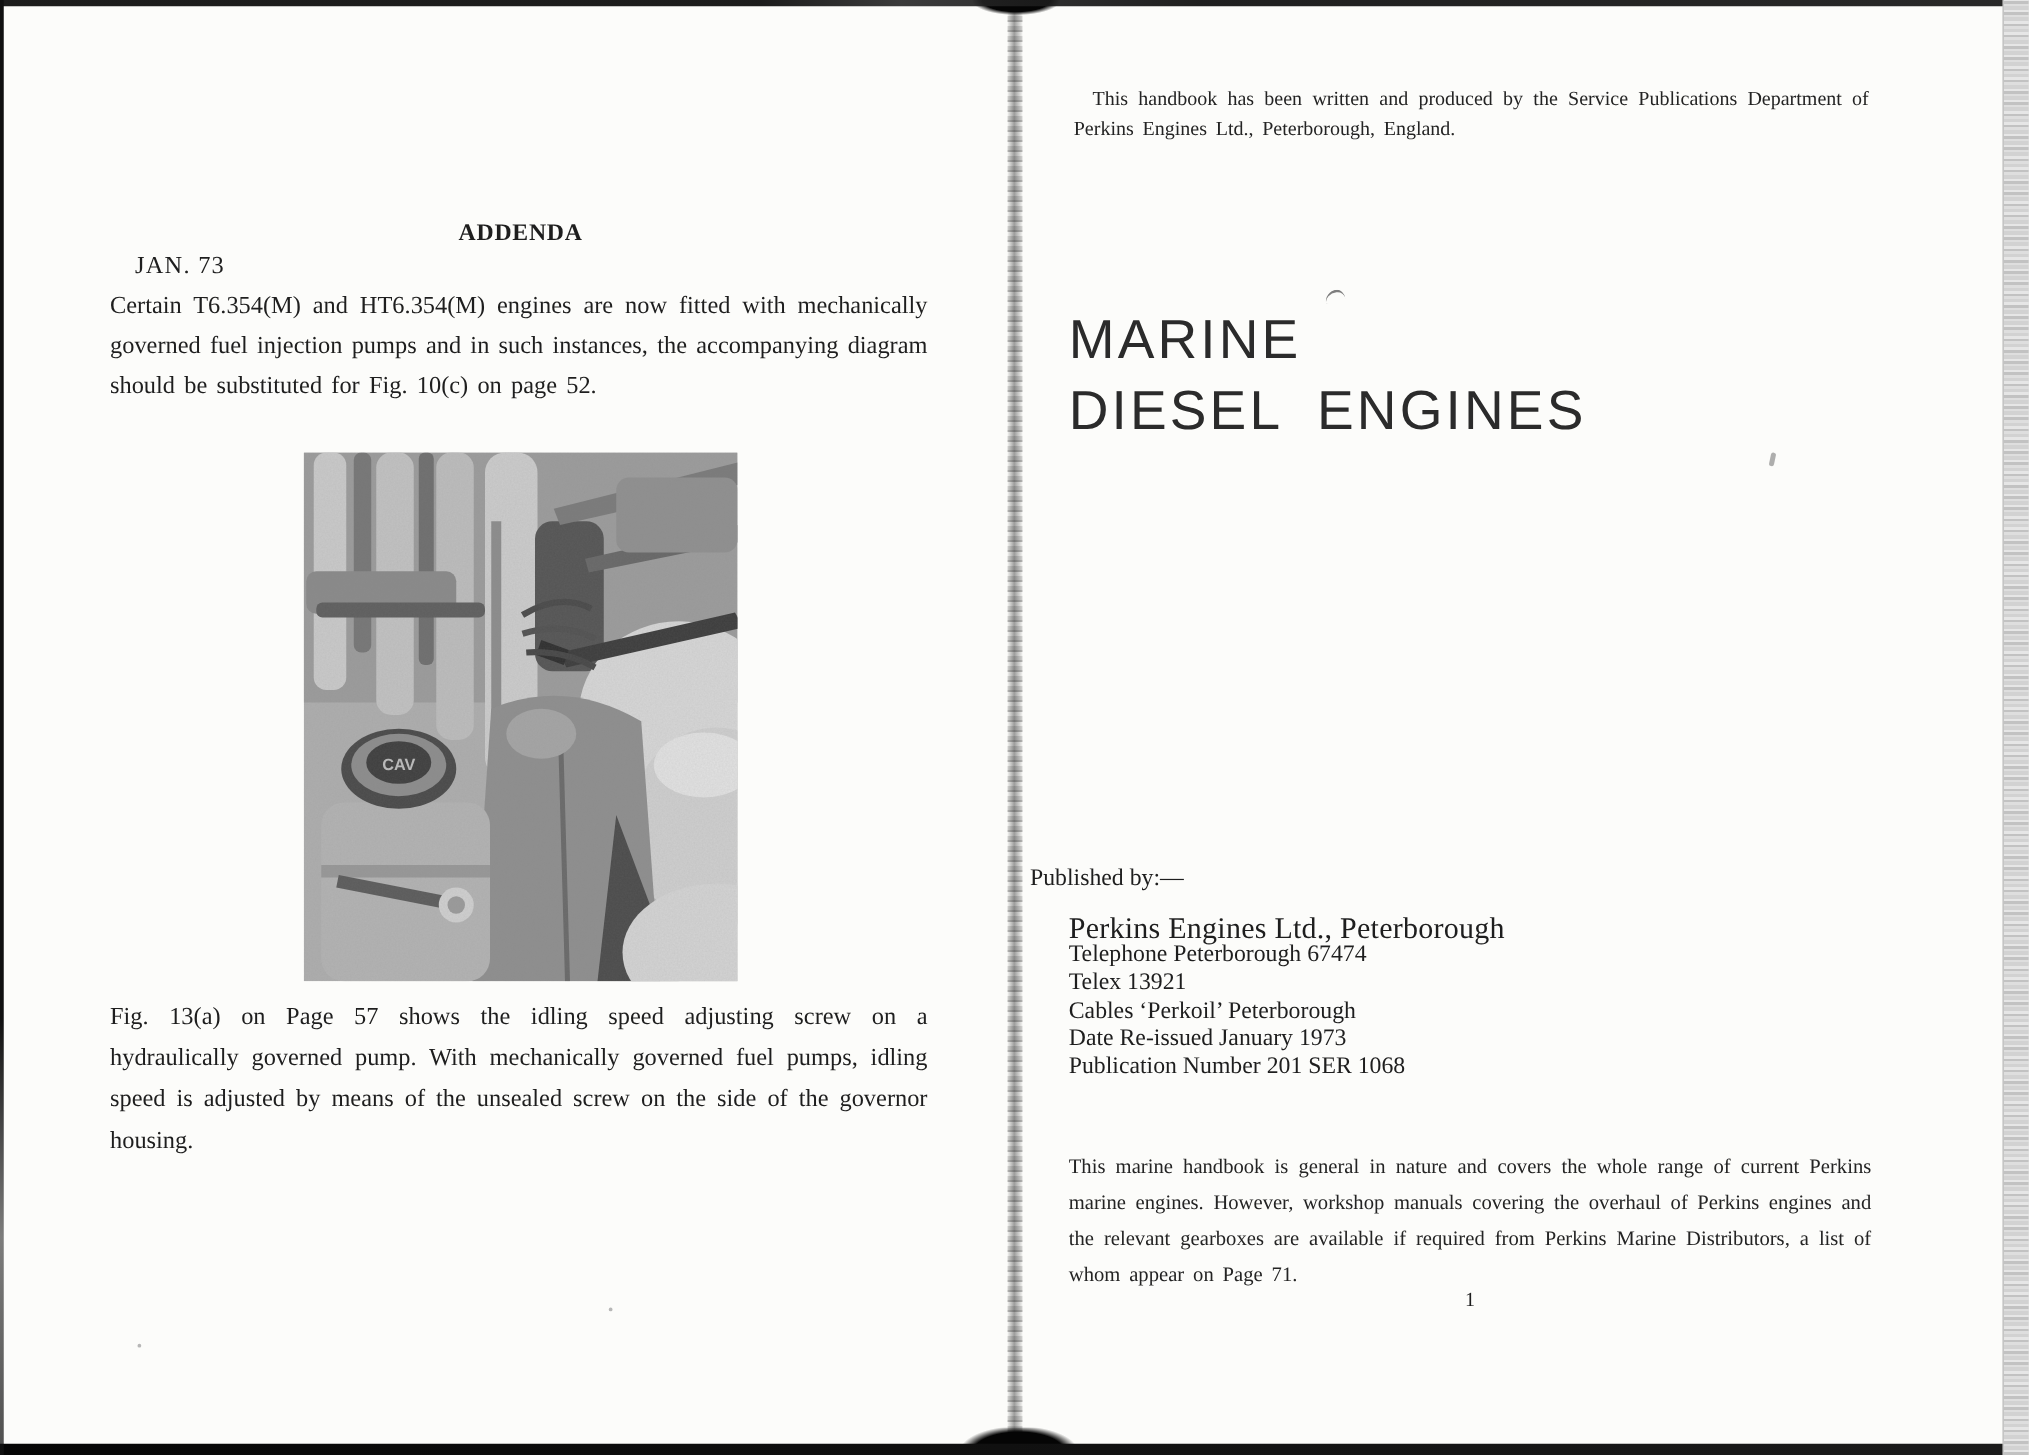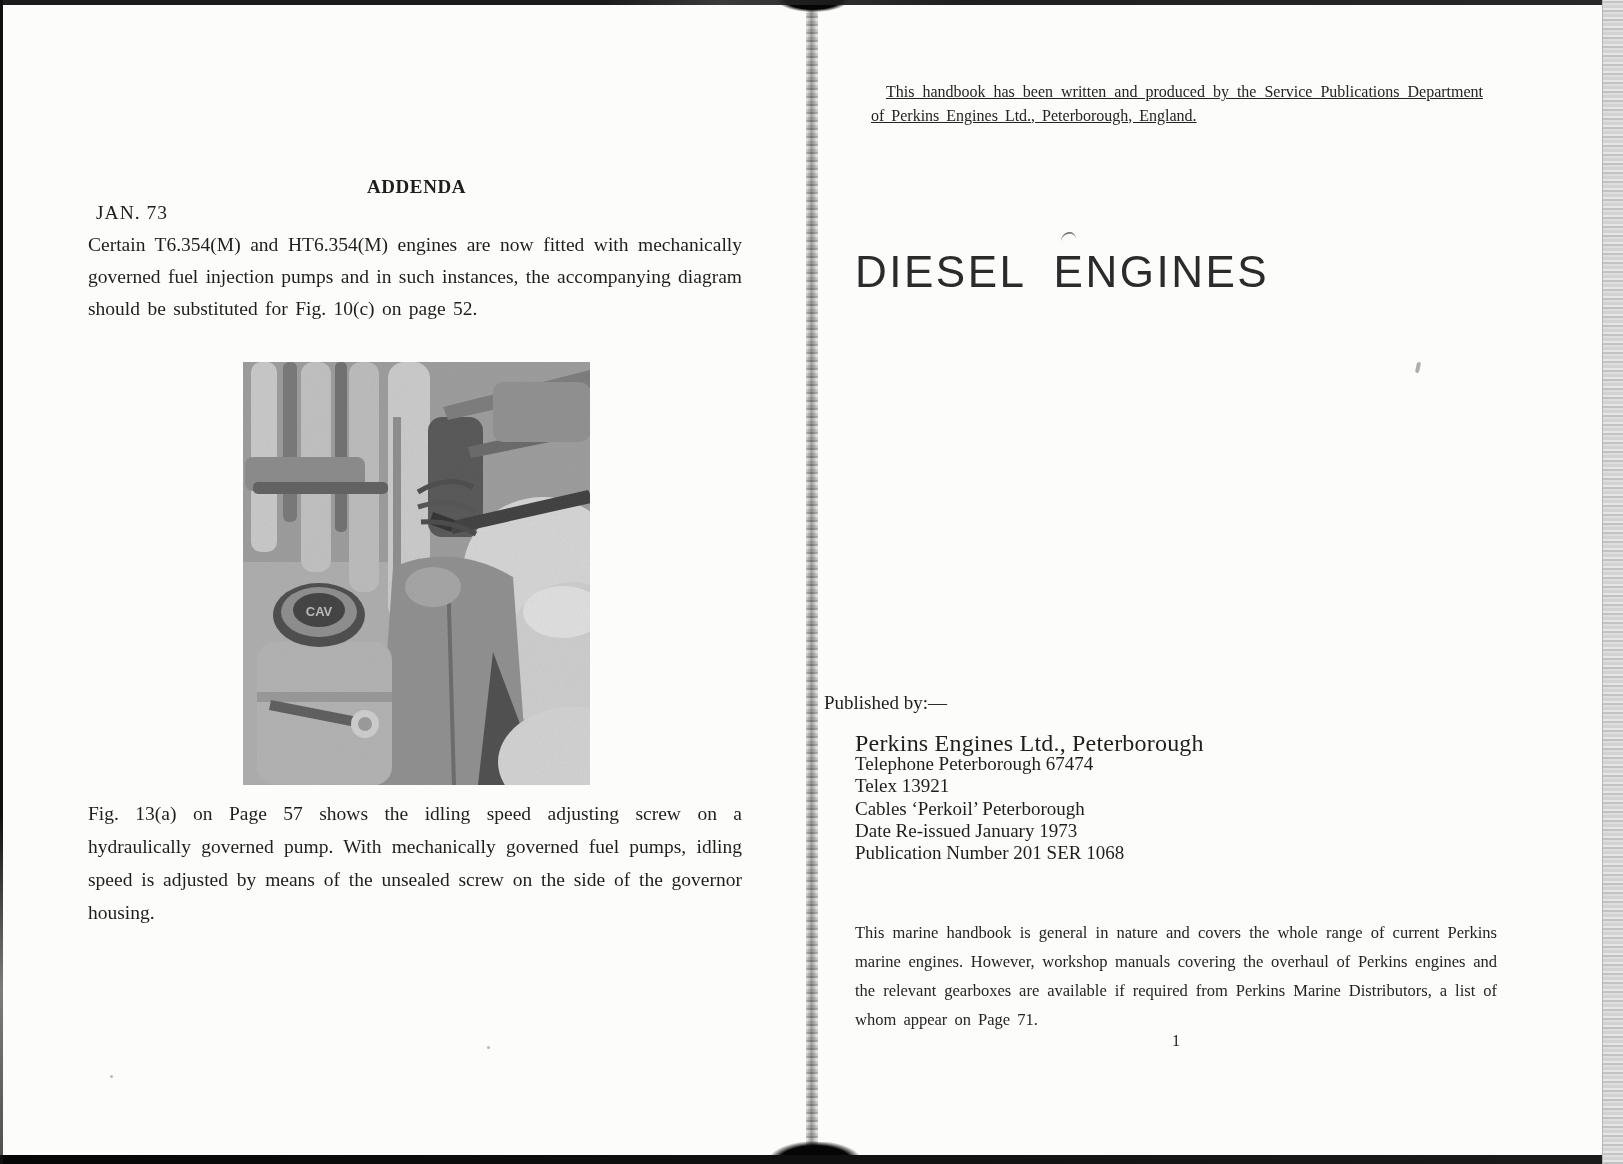--- a/index.html
+++ b/index.html
@@ -33,37 +33,37 @@
   
   .artifact-squiggle{position:absolute;left:1060px;top:232px;width:16px;height:8px;border-top:2px solid #555;border-radius:60% 40% 0 0/100% 80% 0 0;transform:rotate(-8deg);opacity:.75;}
   .artifact-mark{position:absolute;left:1416px;top:362px;width:4px;height:11px;background:#7a7a7a;opacity:.6;transform:rotate(12deg);border-radius:2px;}
   .artifact-dot{position:absolute;width:3px;height:3px;border-radius:50%;background:#9a9a9a;opacity:.7;}
 
   
   .lp-heading{
     position:absolute;left:88px;top:176px;width:657px;
     text-align:center;font-weight:bold;font-size:19px;letter-spacing:.6px;
   }
-  .lp-dateline{position:absolute;left:96px;top:202px;font-size:19.5px;letter-spacing:1px;}
+  .lp-dateline{position:absolute;left:108px;top:202px;font-size:19.5px;letter-spacing:1px;}
   .lp-para1{
     position:absolute;left:88px;top:229px;width:654px;
     font-size:19.5px;line-height:32px;text-align:justify;word-spacing:2.5px;
   }
   .lp-photo{position:absolute;left:243px;top:362px;width:284px;height:423px;}
   .lp-para2{
     position:absolute;left:88px;top:797px;width:654px;
     font-size:19.5px;line-height:33px;text-align:justify;word-spacing:2.5px;
   }
 
   
   .rp-intro{
     position:absolute;left:855px;top:64px;width:644px;
     font-size:16px;line-height:23.5px;text-align:justify;word-spacing:3px;color:#242424;
   }
-  .rp-intro p{margin:16px;text-indent:15px;text-decoration:underline;}
+  .rp-intro p{margin:4px;text-indent:15px;}
   .rp-title{
     position:absolute;left:855px;top:243px;width:700px;
     font-family:"Liberation Sans","DejaVu Sans",sans-serif;
     font-size:44px;line-height:57px;letter-spacing:2.5px;word-spacing:14px;
     color:#2b2b2b;font-weight:500;
   }
   .rp-publabel{position:absolute;left:824px;top:692px;font-size:19px;}
   .rp-pubname{position:absolute;left:855px;top:730px;font-size:24px;font-weight:normal;letter-spacing:.2px;}
   .rp-pubdetails{position:absolute;left:855px;top:753px;font-size:19px;line-height:22.3px;}
   .rp-footer{
@@ -150,20 +150,21 @@
 
     <div class="lp-para2" data-interactable="false">Fig. 13(a) on Page 57 shows the idling speed adjusting screw on a hydraulically governed pump. With mechanically governed fuel pumps, idling speed is adjusted by means of the unsealed screw on the side of the governor housing.</div>
   </div>
 
   <div data-interactable="false">
     <div class="rp-intro" data-interactable="false">
       <p data-interactable="false">This handbook has been written and produced by the Service Publications Department of Perkins Engines Ltd., Peterborough, England.</p>
     </div>
 
     <div class="rp-title" data-interactable="false">
+      <div data-interactable="false">MARINE</div>
       <div data-interactable="false">DIESEL ENGINES</div>
     </div>
 
     <div class="rp-publabel" data-interactable="false">Published by:—</div>
     <div class="rp-pubname" data-interactable="false">Perkins Engines Ltd., Peterborough</div>
     <div class="rp-pubdetails" data-interactable="false">
       <div data-interactable="false">Telephone Peterborough 67474</div>
       <div data-interactable="false">Telex 13921</div>
       <div data-interactable="false">Cables ‘Perkoil’ Peterborough</div>
       <div data-interactable="false">Date Re-issued January 1973</div>

